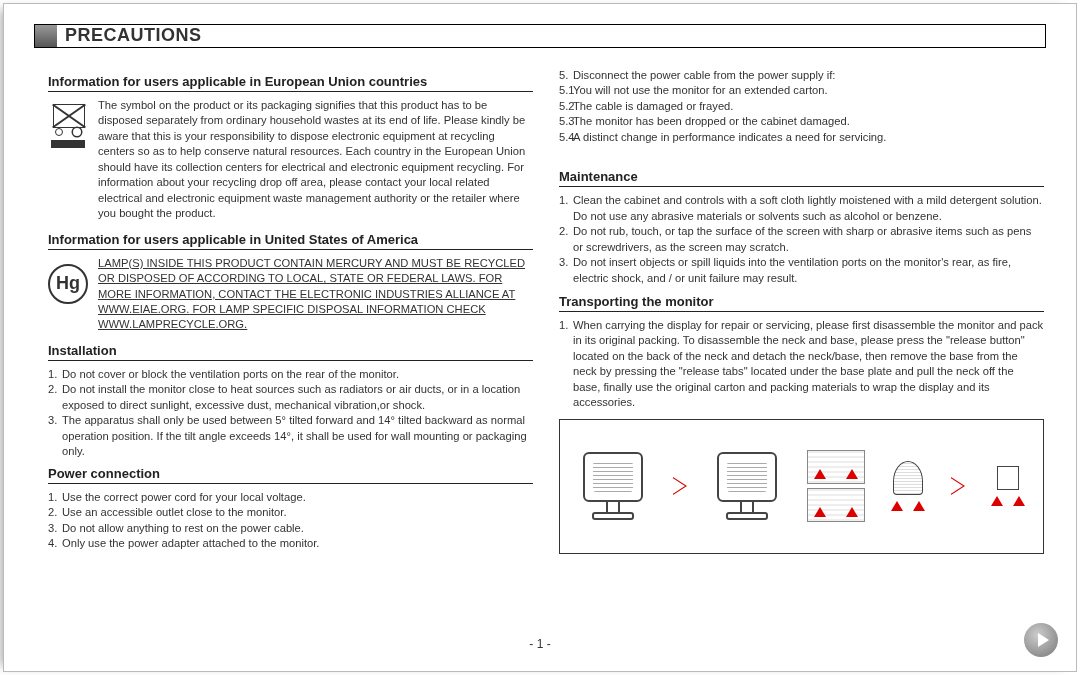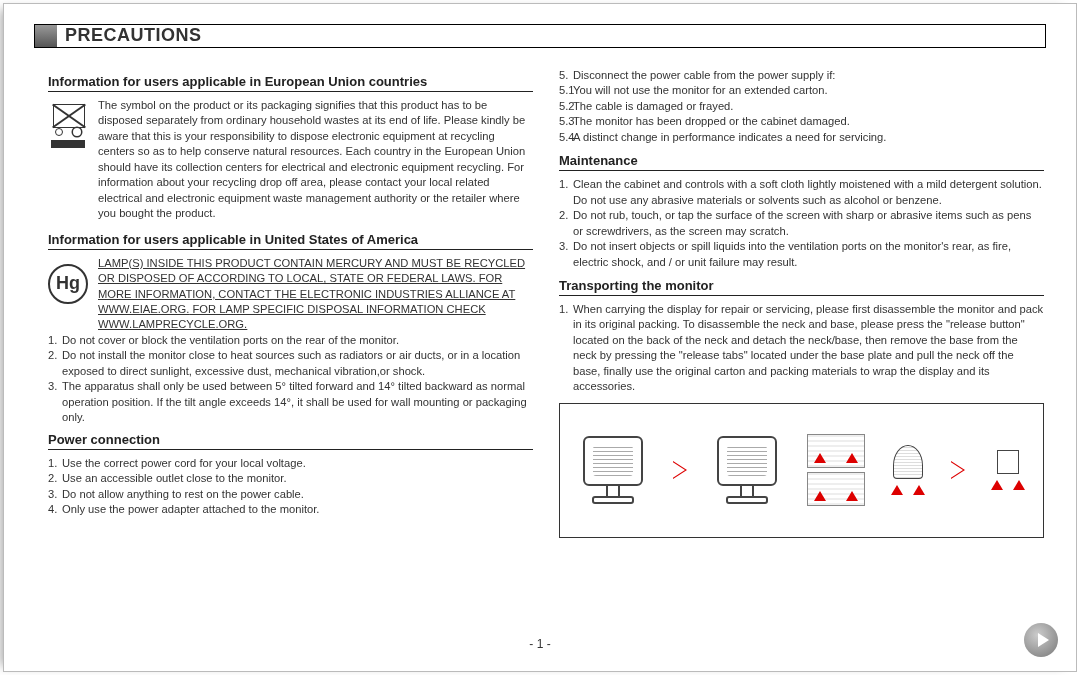--- a/index.html
+++ b/index.html
@@ -286,20 +286,21 @@
       <div class="section-title" style="margin-top:10px">Information for users applicable in United States of America</div>
       <div class="with-icon">
         <div class="icon-box">
           <div class="icon-hg">Hg</div>
         </div>
         <div class="section-body caps">
           <span>LAMP(S) INSIDE THIS PRODUCT CONTAIN MERCURY AND MUST BE RECYCLED OR DISPOSED OF ACCORDING TO LOCAL, STATE OR FEDERAL LAWS. FOR MORE INFORMATION, CONTACT THE ELECTRONIC INDUSTRIES ALLIANCE AT </span><span class="underline">WWW.EIAE.ORG.</span><span> FOR LAMP SPECIFIC DISPOSAL INFORMATION CHECK </span><span class="underline">WWW.LAMPRECYCLE.ORG.</span>
         </div>
       </div>
 
+      <div class="section-title" style="margin-top:10px">Installation</div>
       <ol class="num-list">
         <li><span class="num">1.</span><span>Do not cover or block the ventilation ports on the rear of the monitor.</span></li>
         <li><span class="num">2.</span><span>Do not install the monitor close to heat sources such as radiators or air ducts, or in a location exposed to direct sunlight, excessive dust, mechanical vibration,or shock.</span></li>
         <li><span class="num">3.</span><span>The apparatus shall only be used between 5° tilted forward and 14° tilted backward as normal operation position. If the tilt angle exceeds 14°, it shall be used for wall mounting or packaging only.</span></li>
       </ol>
 
       <div class="section-title" style="">Power connection</div>
       <ol class="num-list">
         <li><span class="num">1.</span><span>Use the correct power cord for your local voltage.</span></li>
         <li><span class="num">2.</span><span>Use an accessible outlet close to the monitor.</span></li>
@@ -313,21 +314,21 @@
       <ol class="num-list">
         <li><span class="num">5.</span><span>Disconnect the power cable from the power supply if:</span></li>
       </ol>
       <ol class="num-list sub-list">
         <li><span class="num">5.1</span><span>You will not use the monitor for an extended carton.</span></li>
         <li><span class="num">5.2</span><span>The cable is damaged or frayed.</span></li>
         <li><span class="num">5.3</span><span>The monitor has been dropped or the cabinet damaged.</span></li>
         <li><span class="num">5.4</span><span>A distinct change in performance indicates a need for servicing.</span></li>
       </ol>
 
-      <div class="section-title" style="margin-top:8px">Maintenance</div>
+      <div class="section-title" style="margin-top:24px">Maintenance</div>
       <ol class="num-list">
         <li><span class="num">1.</span><span>Clean the cabinet and controls with a soft cloth lightly moistened with a mild detergent solution. Do not use any abrasive materials or solvents such as alcohol or benzene.</span></li>
         <li><span class="num">2.</span><span>Do not rub, touch, or tap the surface of the screen with sharp or abrasive items such as pens or screwdrivers, as the screen may scratch.</span></li>
         <li><span class="num">3.</span><span>Do not insert objects or spill liquids into the ventilation ports on the monitor's rear, as fire, electric shock, and / or unit failure may result.</span></li>
       </ol>
 
       <div class="section-title" style="margin-top:8px">Transporting the monitor</div>
       <ol class="num-list">
         <li><span class="num">1.</span><span>When carrying the display for repair or servicing, please first disassemble the monitor and pack in its original packing. To disassemble the neck and base, please press the "release button" located on the back of the neck and detach the neck/base, then remove the base from the neck by pressing the "release tabs" located under the base plate and pull the neck off the base, finally use the original carton and packing materials to wrap the display and its accessories.</span></li>
       </ol>

